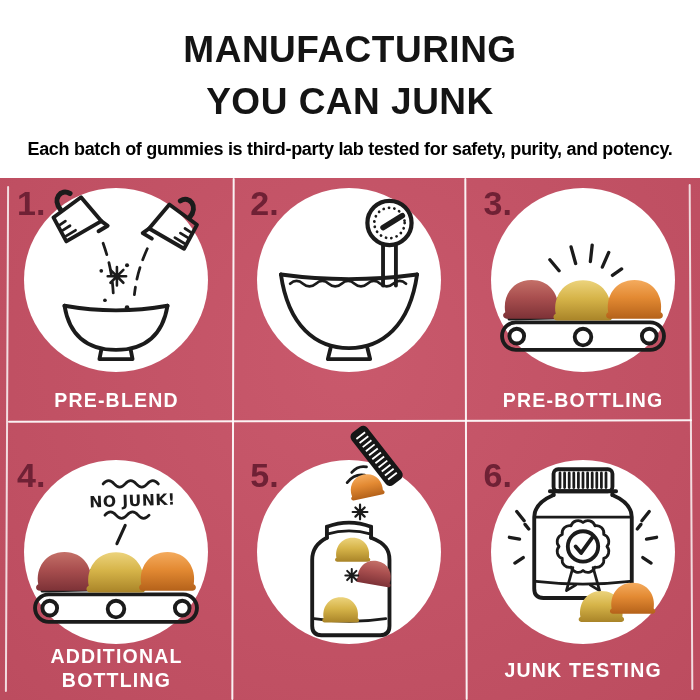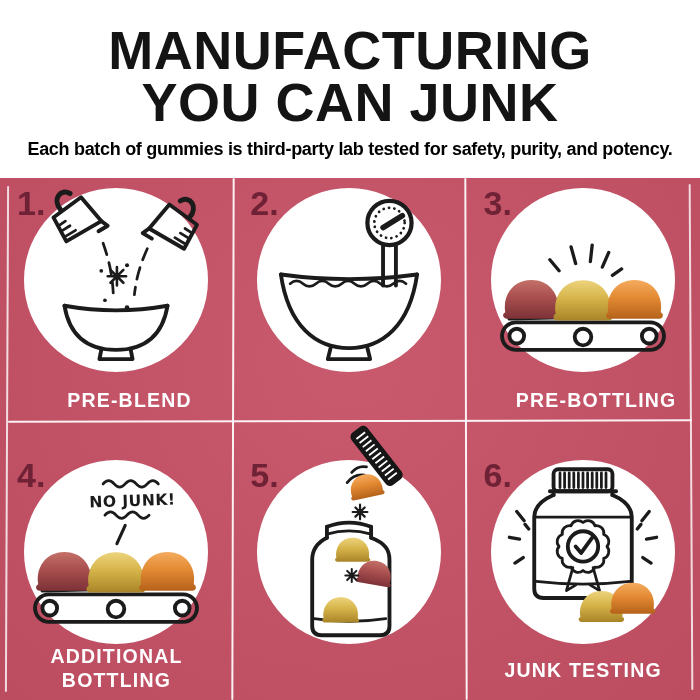--- a/index.html
+++ b/index.html
@@ -1,20 +1,20 @@
 <!DOCTYPE html>
 <html><head>
 <meta charset="utf-8">
 <style>
   html,body{margin:0;padding:0;background:#fff;}
   .stage{position:relative;width:700px;height:700px;background:#ffffff;overflow:hidden;
          font-family:"Liberation Sans",sans-serif;outline:1px solid #dcdcdc;outline-offset:-1px;}
   
   .hdr{position:absolute;left:0;top:0;width:700px;height:178px;background:#fff;}
-  .title{margin:0;padding-top:24px;text-align:center;font-weight:900;font-size:54px;
+  .title{margin:0;padding-top:24px;text-align:center;font-weight:900;font-size:37px;
          line-height:52px;letter-spacing:.5px;color:#141414;}
   .subtitle{margin-top:11px;text-align:center;font-size:18px;letter-spacing:-.3px;
             color:#000000;white-space:nowrap;font-weight:bold;}
   
   .grid{position:absolute;left:0;top:178px;width:700px;height:522px;background:#c65064;
         background-image:radial-gradient(ellipse at 50% 35%,rgba(255,255,255,.05),rgba(0,0,0,.05));}
   .line{position:absolute;background:#fff;opacity:.92;border-radius:2px;}
   .vd1{left:231.8px;top:0;width:2.4px;height:522px;transform:rotate(.15deg);}
   .vd2{left:465.2px;top:0;width:2.4px;height:522px;transform:rotate(-.15deg);}
   .hd {left:8px;top:242px;width:684px;height:2.4px;transform:rotate(-.12deg);}
@@ -24,21 +24,21 @@
   .r1{top:0;height:244px;} .r2{top:244px;height:278px;}
   .num{position:absolute;left:17px;font-size:34px;font-weight:800;color:#6f2135;line-height:34px;}
   .r1 .num{top:8px;} .r2 .num{top:36px;}
   .circle{position:absolute;left:24px;width:184px;height:184px;border-radius:50%;background:#fff;}
   .r1 .circle{top:10px;} .r2 .circle{top:38px;}
   svg.icon{position:absolute;left:24px;width:184px;height:184px;}
   .r1 svg.icon{top:10px;} .r2 svg.icon{top:38px;}
   svg.icon-tall{position:absolute;left:24px;top:-2.5px;width:184px;height:224.5px;}
   .label{position:absolute;left:0;width:233px;text-align:center;color:#ffffff;font-weight:700;
          font-size:19.5px;letter-spacing:1.2px;line-height:24px;white-space:pre-line;}
-  .r1 .label{top:210px;padding-left:13px;}
+  .r1 .label{top:210px;}
   .ink{stroke:#1b1b1b;fill:none;stroke-width:4.2;stroke-linecap:round;stroke-linejoin:round;}
   .thin{stroke-width:3;}
   .nojunk{font-family:"DejaVu Sans",sans-serif;font-size:17px;font-weight:600;fill:#1b1b1b;
           letter-spacing:.5px;text-anchor:middle;}
 </style>
 </head>
 <body>
 
 <div class="stage">
 

